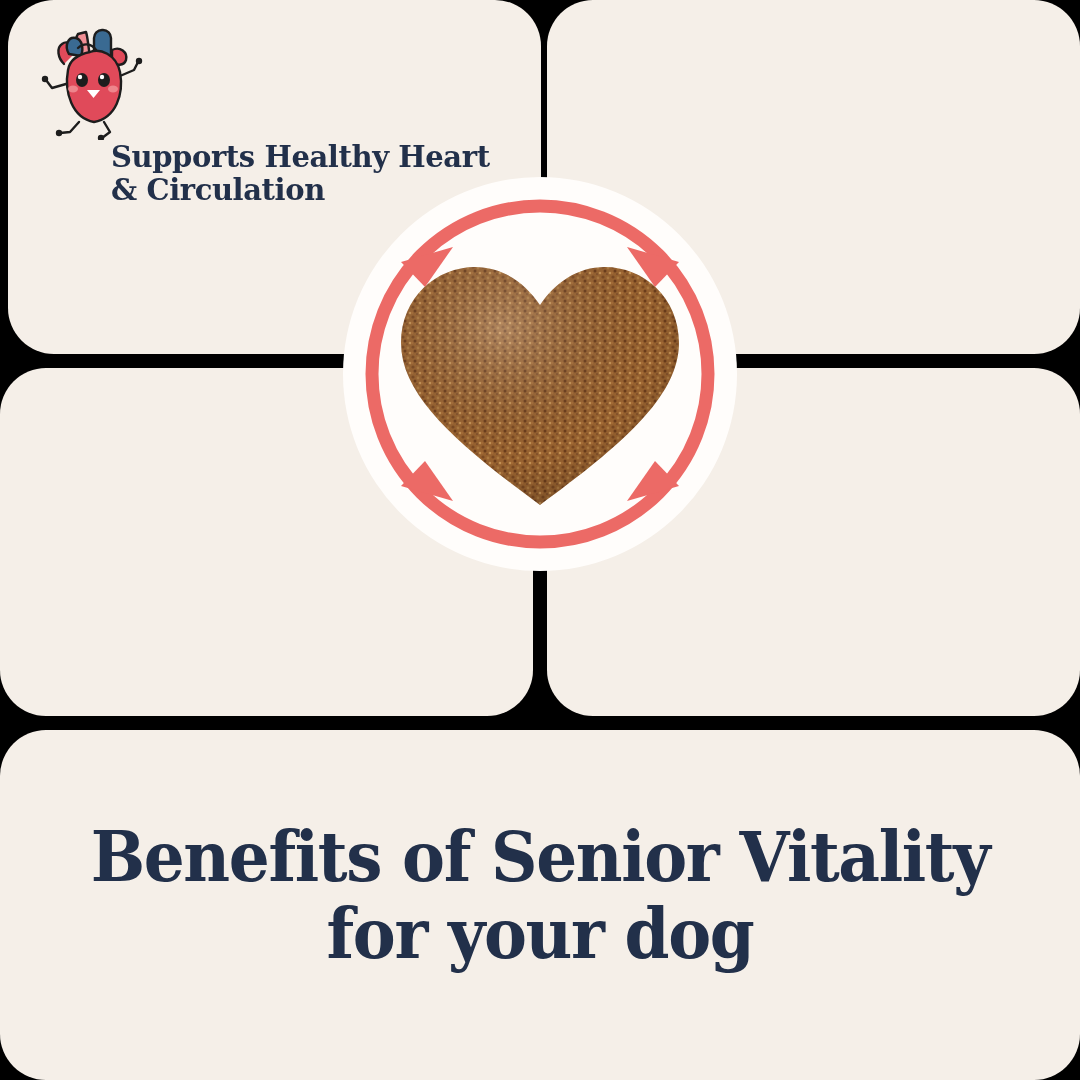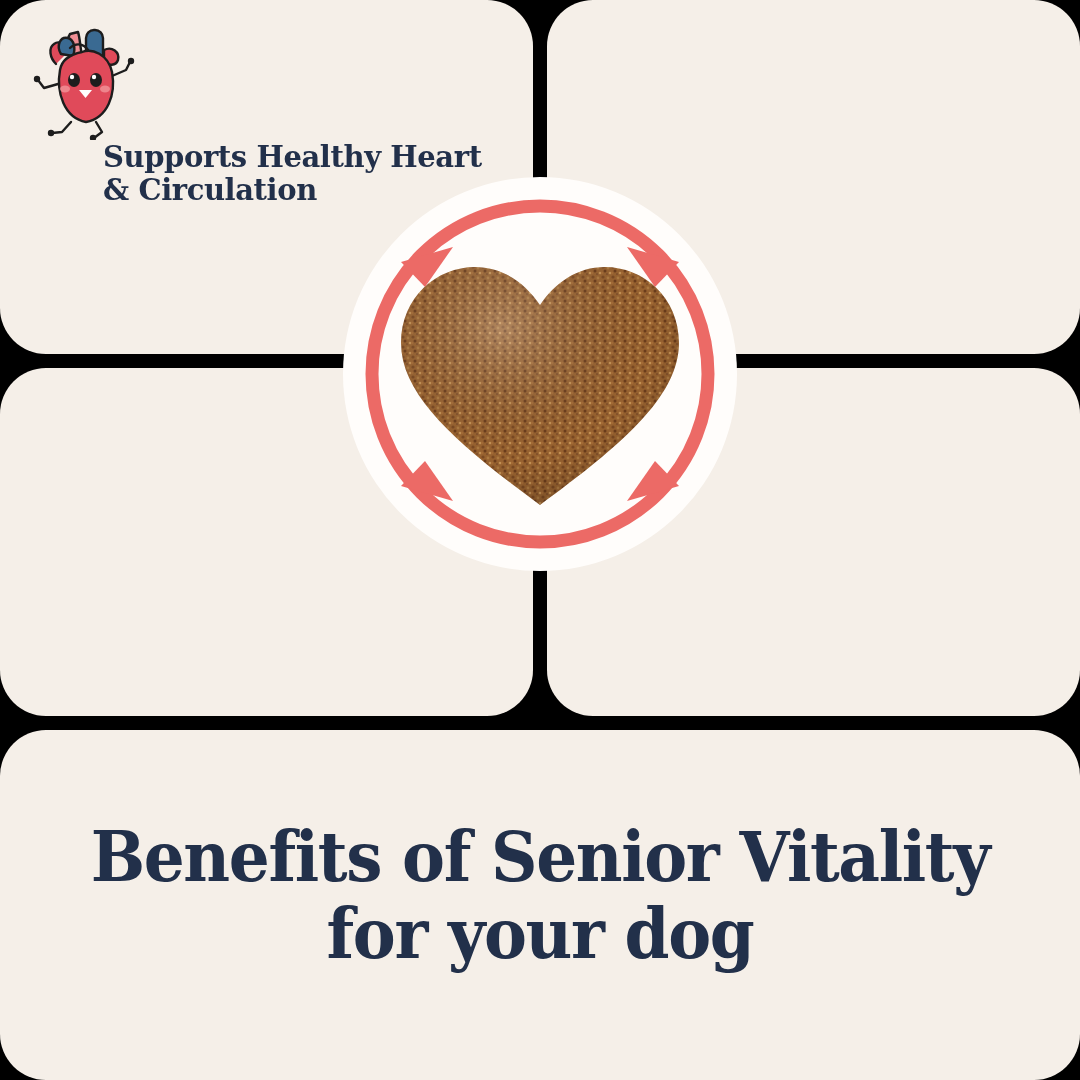--- a/index.html
+++ b/index.html
@@ -15,21 +15,21 @@
     background:#000;
   }
 
   
   .card {
     position:absolute;
     background:#f5efe8;
     border-radius:44px;
     overflow:hidden;
   }
-  #card-heart { left:0;    top:0;    width:533px; height:354px;padding-left:36px; }
+  #card-heart { left:8px;    top:0;    width:533px; height:354px;padding-left:36px; }
   #card-brain { left:547px;top:0;    width:533px; height:354px; }
   #card-cell  { left:0;    top:368px;width:533px; height:348px; }
   #card-anti  { left:547px;top:368px;width:533px; height:348px; }
   #card-title { left:0;    top:730px;width:1080px;height:350px; }
 
   
   #card-heart { border-radius:46px 46px 46px 46px; }
   #card-brain { border-radius:46px; }
   #card-cell  { border-radius:46px; }
   #card-anti  { border-radius:46px; }

